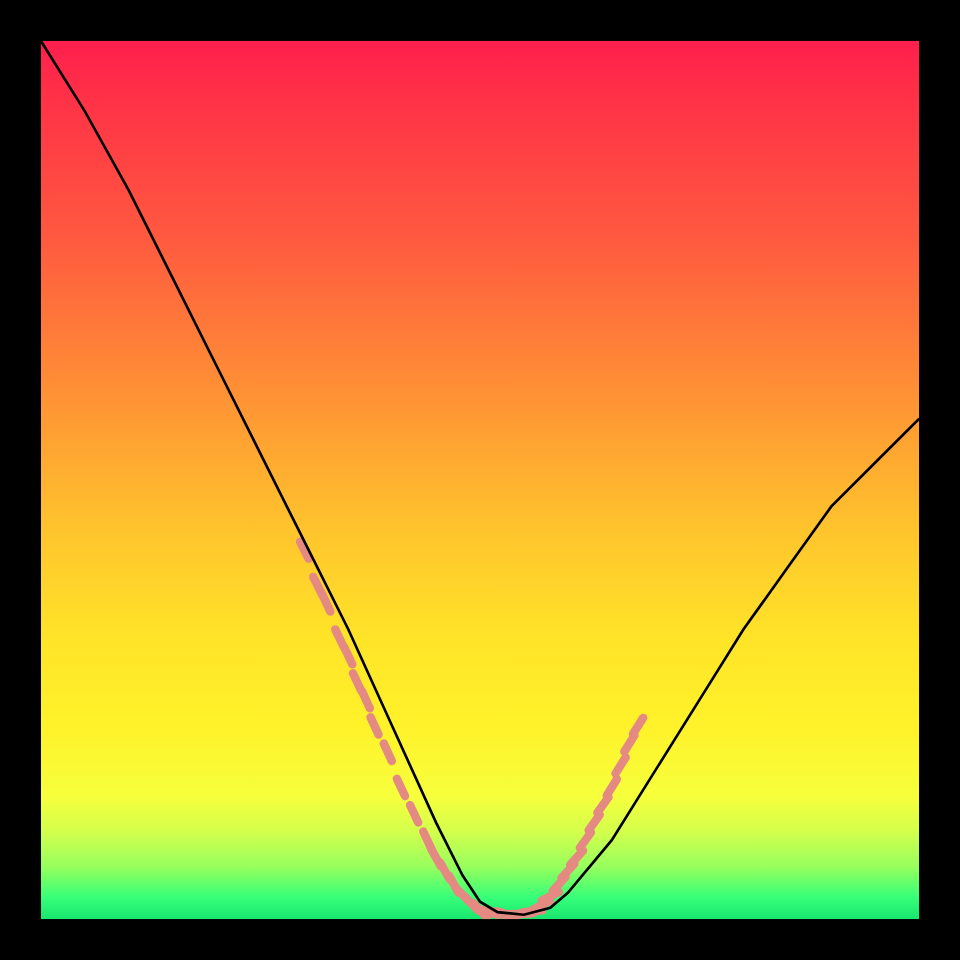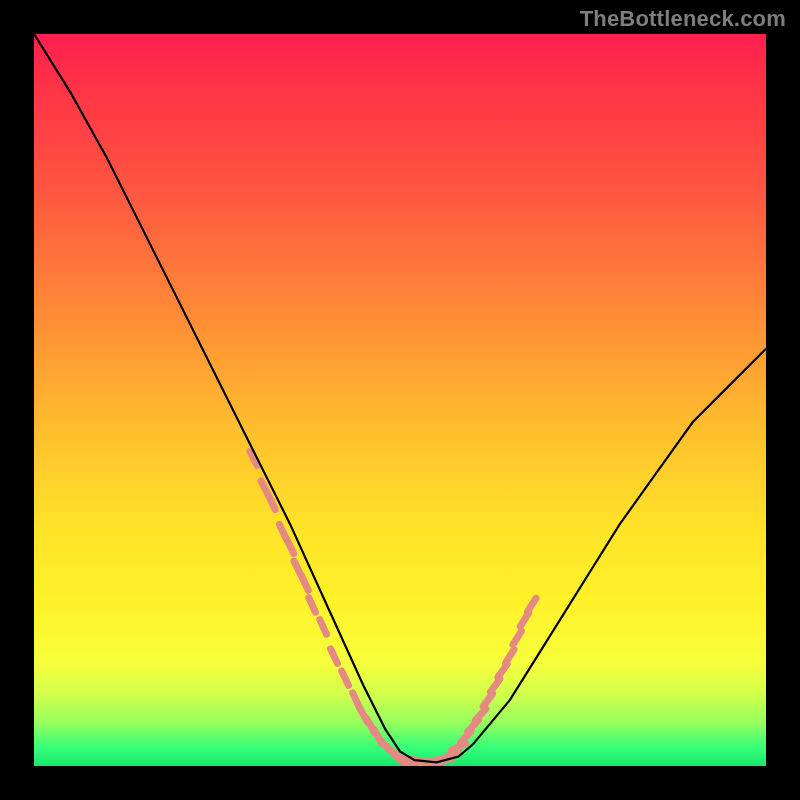--- a/index.html
+++ b/index.html
@@ -60,21 +60,20 @@
     position: absolute;
     inset: 0;
     width: 732px;
     height: 732px;
   }
 </style>
 </head>
 <body>
 
 <div class="frame">
-  <div class="watermark">TheBottleneck.com</div>
   <div class="plot-area">
     <div class="gradient"></div>
     <svg class="curve" viewBox="0 0 732 732" preserveAspectRatio="none">
       <g id="markers-g">
           <line x1="216.0" y1="417.4" x2="223.2" y2="431.7" stroke="#e58a82" stroke-width="7" stroke-linecap="round"></line>
           <line x1="227.0" y1="446.7" x2="234.2" y2="461.0" stroke="#e58a82" stroke-width="7" stroke-linecap="round"></line>
           <line x1="234.5" y1="461.3" x2="241.3" y2="475.7" stroke="#e58a82" stroke-width="7" stroke-linecap="round"></line>
           <line x1="245.4" y1="490.5" x2="252.3" y2="505.0" stroke="#e58a82" stroke-width="7" stroke-linecap="round"></line>
           <line x1="252.8" y1="505.2" x2="259.6" y2="519.6" stroke="#e58a82" stroke-width="7" stroke-linecap="round"></line>
           <line x1="260.1" y1="527.1" x2="267.0" y2="541.6" stroke="#e58a82" stroke-width="7" stroke-linecap="round"></line>

